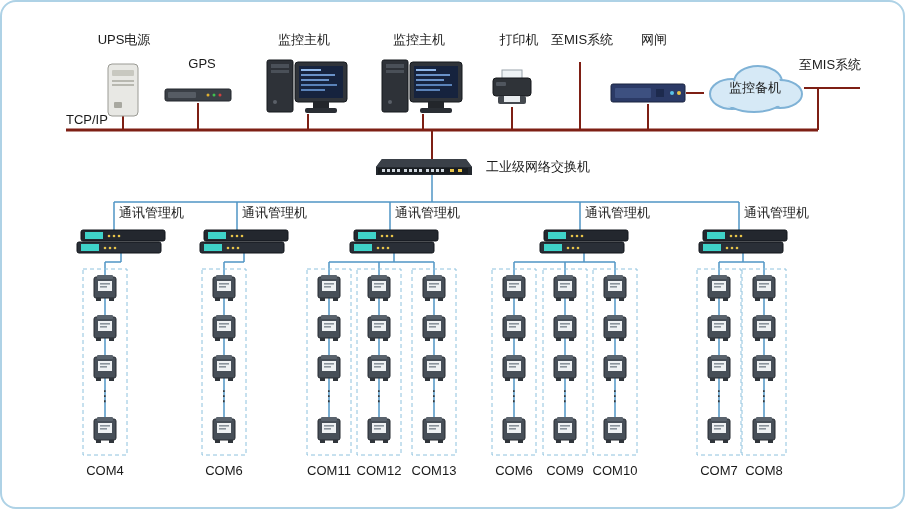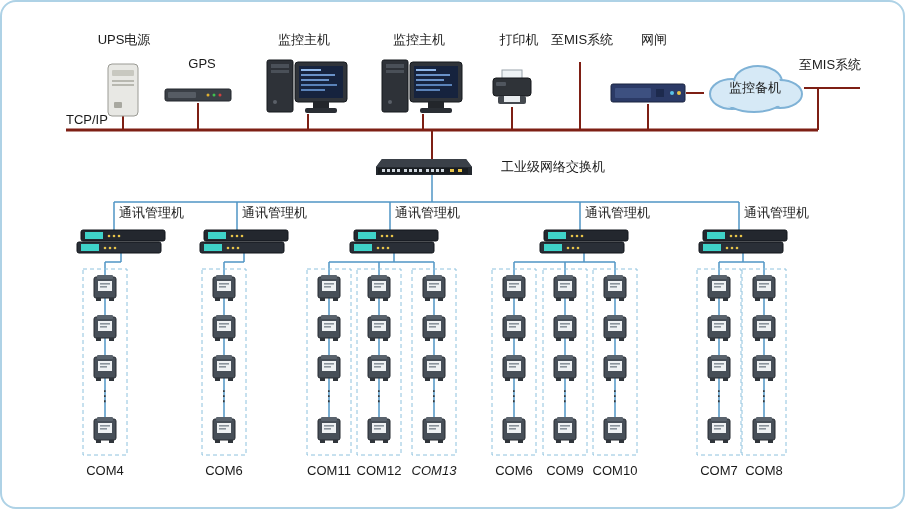--- a/index.html
+++ b/index.html
@@ -245,21 +245,21 @@
   <div class="lbl ctr" style="left:200px;top:42px;margin-top:12px;">GPS</div>
   <div class="lbl ctr" style="left:302px;top:30px;">监控主机</div>
   <div class="lbl ctr" style="left:417px;top:30px;">监控主机</div>
   <div class="lbl ctr" style="left:517px;top:30px;text-align:right;">打印机</div>
   <div class="lbl ctr" style="left:580px;top:30px;">至MIS系统</div>
   <div class="lbl ctr" style="left:652px;top:30px;">网闸</div>
   <div class="lbl ctr" style="left:828px;top:55px;">至MIS系统</div>
 
   <div class="lbl" style="left:64px;top:110px;">TCP/IP</div>
   <div class="lbl ctr" style="left:753px;top:78px;">监控备机</div>
-  <div class="lbl" style="left:484px;top:157px;margin-left:15px;">工业级网络交换机</div>
+  <div class="lbl" style="left:484px;top:157px;">工业级网络交换机</div>
 
   <div class="lbl" style="left:117px;top:203px;">通讯管理机</div>
   <div class="lbl" style="left:240px;top:203px;">通讯管理机</div>
   <div class="lbl" style="left:393px;top:203px;">通讯管理机</div>
   <div class="lbl" style="left:583px;top:203px;">通讯管理机</div>
   <div class="lbl" style="left:742px;top:203px;">通讯管理机</div>
 
   <div class="dots" style="left:103px;top:386px;">⋮</div>
   <div class="dots" style="left:222px;top:386px;">⋮</div>
   <div class="dots" style="left:327px;top:386px;">⋮</div>
@@ -268,20 +268,20 @@
   <div class="dots" style="left:512px;top:386px;">⋮</div>
   <div class="dots" style="left:563px;top:386px;">⋮</div>
   <div class="dots" style="left:613px;top:386px;">⋮</div>
   <div class="dots" style="left:717px;top:386px;">⋮</div>
   <div class="dots" style="left:762px;top:386px;">⋮</div>
 
   <div class="lbl ctr" style="left:103px;top:461px;">COM4</div>
   <div class="lbl ctr" style="left:222px;top:461px;">COM6</div>
   <div class="lbl ctr" style="left:327px;top:461px;">COM11</div>
   <div class="lbl ctr" style="left:377px;top:461px;">COM12</div>
-  <div class="lbl ctr" style="left:432px;top:461px;font-style:italic;">COM13</div>
+  <div class="lbl ctr" style="left:432px;top:461px;">COM13</div>
   <div class="lbl ctr" style="left:512px;top:461px;">COM6</div>
   <div class="lbl ctr" style="left:563px;top:461px;">COM9</div>
   <div class="lbl ctr" style="left:613px;top:461px;">COM10</div>
   <div class="lbl ctr" style="left:717px;top:461px;">COM7</div>
   <div class="lbl ctr" style="left:762px;top:461px;">COM8</div>
 
 </div>
 
 </body></html>

